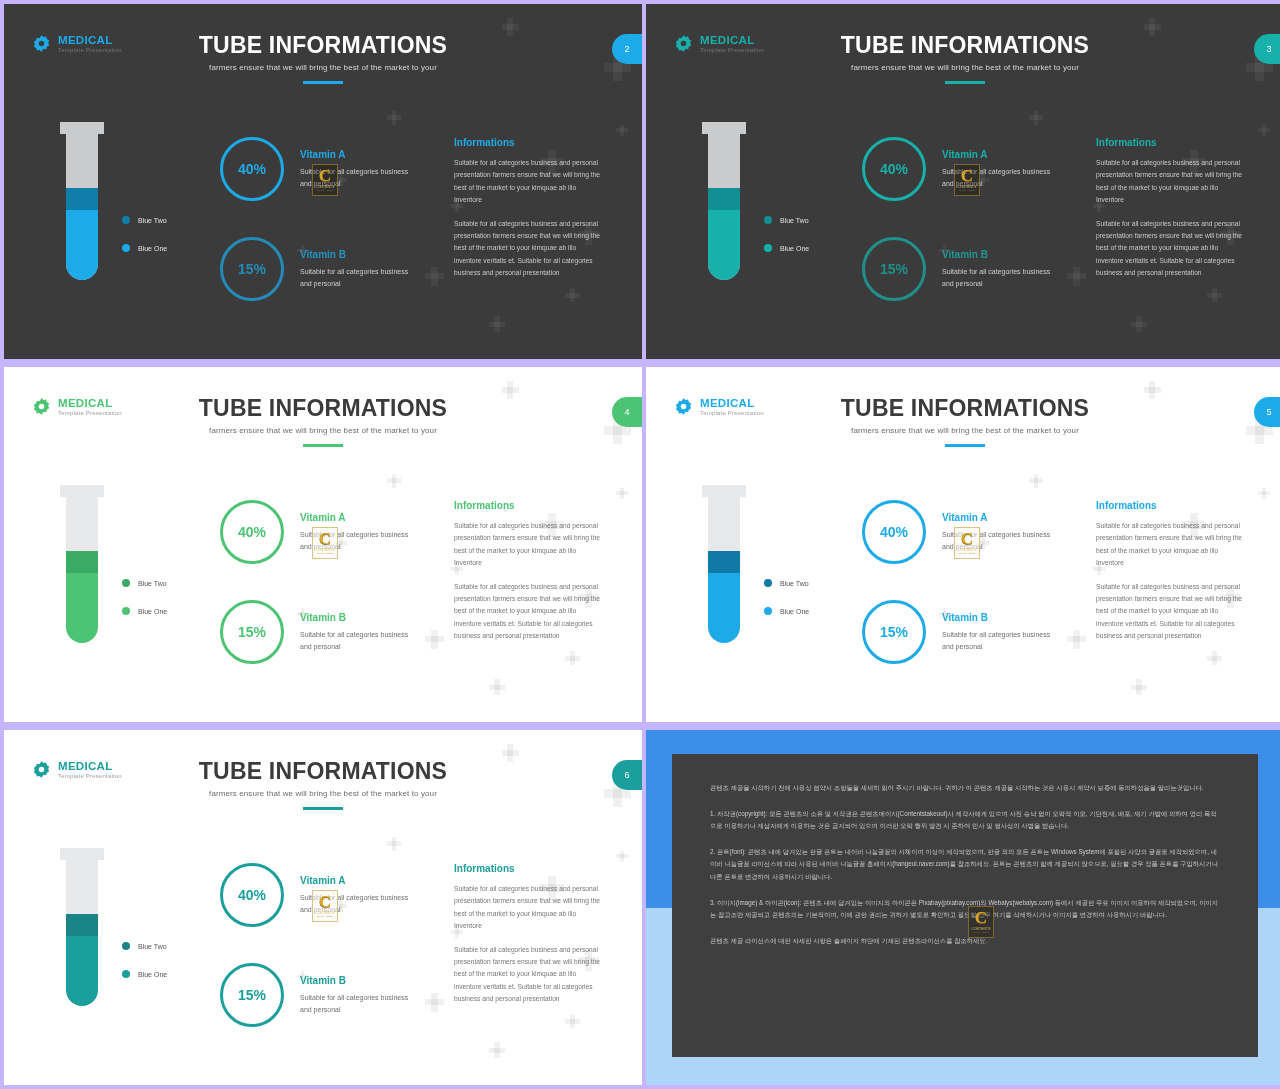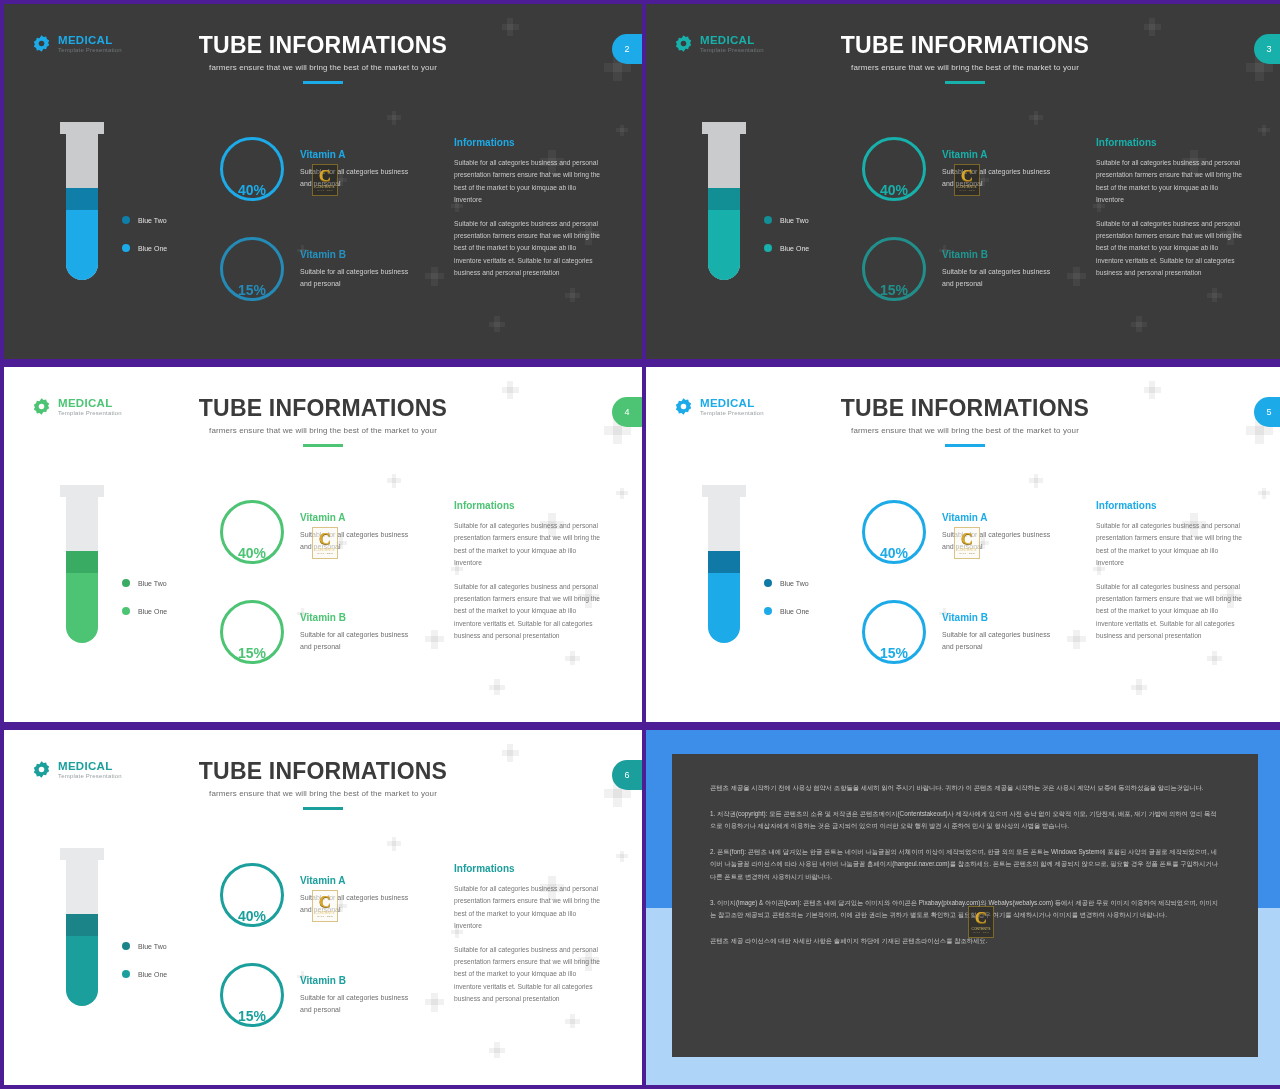--- a/index.html
+++ b/index.html
@@ -9,21 +9,21 @@
     font-family: "Liberation Sans", sans-serif;
     overflow: hidden;
   }
   #grid {
     width: 1280px; height: 1089px;
     display: grid;
     grid-template-columns: 638px 638px;
     grid-template-rows: 359px 359px 359px;
     gap: 4px;
     padding: 4px 0 0 4px;
-    background: #4c1d95;
+    background: #c4b5fd;
   }
   .slide {
     position: relative;
     overflow: hidden;
     width: 638px; height: 355px;
   }
   .slide.dark { background: #3b3b3b; }
   .slide.light { background: #ffffff; }
 
   
@@ -80,21 +80,21 @@
   .legend-row { display: flex; align-items: center; gap: 8px; }
   .legend-dot { width: 8px; height: 8px; border-radius: 50%; }
   .dark .legend-row span { color: #e2e2e2; }
   .light .legend-row span { color: #555; }
 
   
   .stat { position: absolute; display: flex; align-items: flex-start; gap: 16px; }
   .ring {
     width: 64px; height: 64px; border-radius: 50%;
     border: 3px solid currentColor;
-    display: flex; align-items: flex-end; justify-content: center;
+    display: flex; align-items: center; justify-content: center;
     flex: 0 0 64px;
   }
   .ring b { font-size: 14px; font-weight: bold; }
   .stat-txt { padding-top: 12px; width: 120px; }
   .stat-txt h3 { font-size: 10px; font-weight: bold; margin-bottom: 6px; }
   .stat-txt p { font-size: 7px; line-height: 1.65; }
   .dark .stat-txt p { color: #cfcfcf; }
   .light .stat-txt p { color: #6f6f6f; }
 
   

